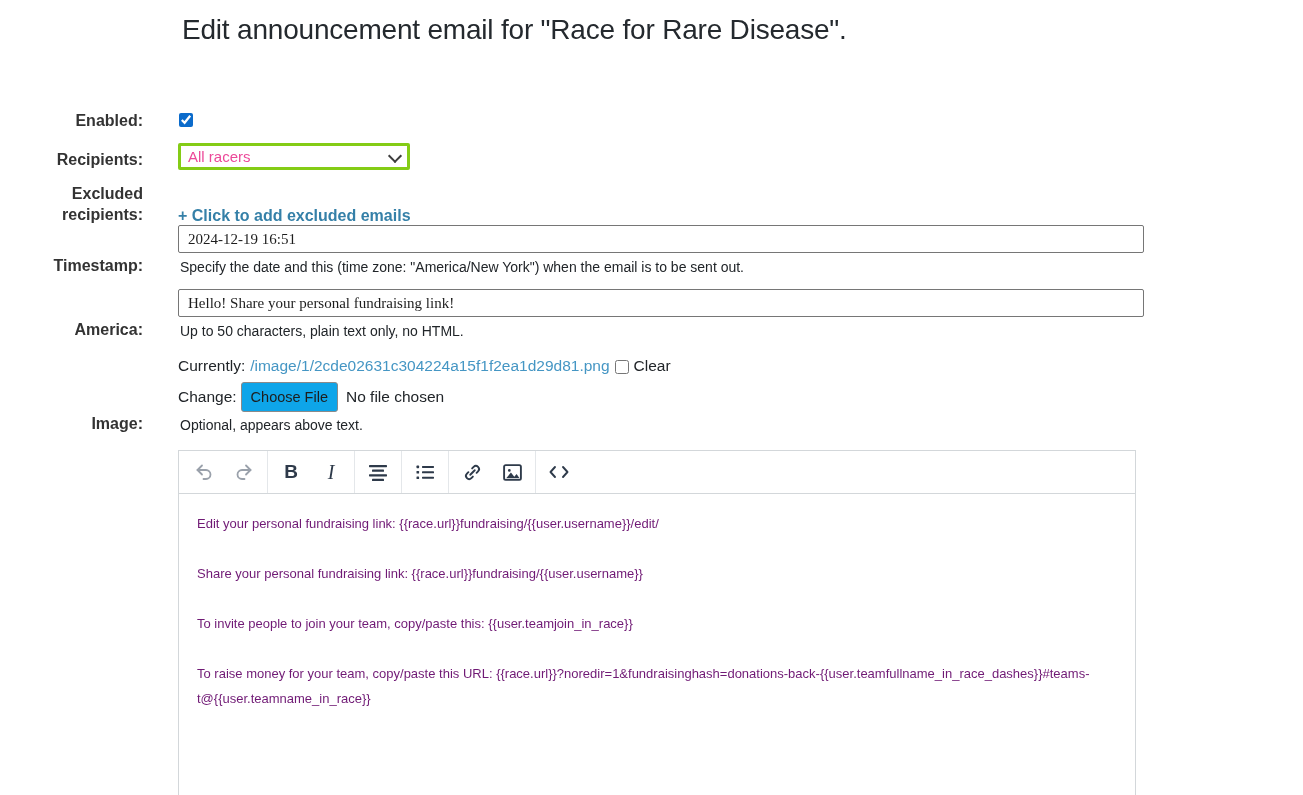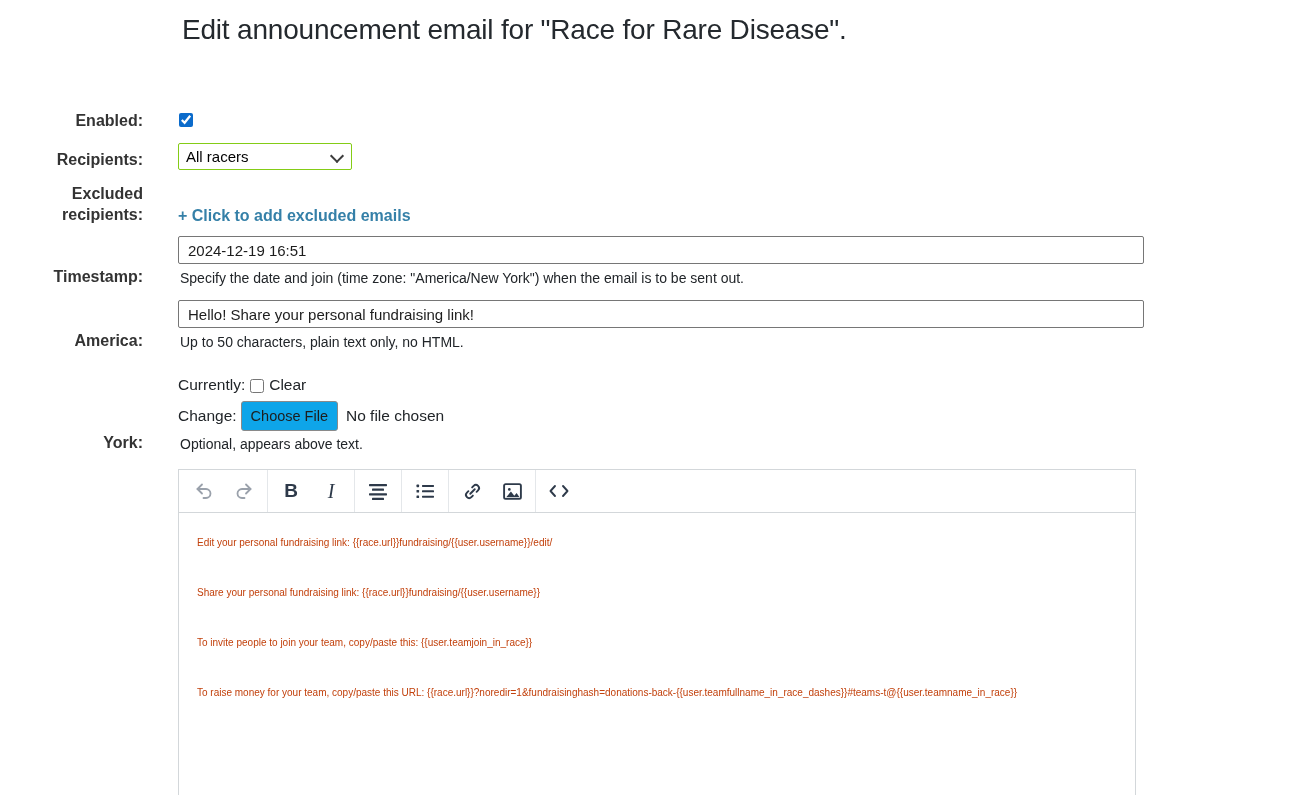--- a/index.html
+++ b/index.html
@@ -29,43 +29,43 @@
     text-align: right;
     font-weight: 700;
     font-size: 16px;
     line-height: 21px;
     color: #333333;
   }
   .row .field { margin-left: 35px; }
 
   .row-enabled   { margin-bottom: 12px; }
   .row-recipients{ margin-bottom: 13px; }
-  .row-excluded  { margin-bottom: 11px; }
+  .row-excluded  { }
   .row-timestamp { margin-bottom: 13px; }
   .row-subject   { margin-bottom: 15px; }
   .row-image     { margin-bottom: 16px; }
 
   input[type="checkbox"] {
     width: 14px; height: 14px;
     margin: 3px 0 0 1px;
     accent-color: #0b6bcb;
   }
   .select-wrap { position: relative; display: inline-block; }
   select {
     -webkit-appearance: none;
     appearance: none;
-    width: 174px;
+    width: 232px;
     height: 27px;
-    border: 1px solid #84cc16;
+    border: 3px solid #84cc16;
     border-radius: 2px;
     background: #ffffff;
     font-family: "Liberation Sans", sans-serif;
     font-size: 15px;
     padding: 2px 24px 2px 7px;
-    color: #000000;
+    color: #ec4899;
   }
   .chevron {
     position: absolute;
     right: 10px; top: 8px;
     width: 8px; height: 8px;
     border-right: 2px solid #3c3c3c;
     border-bottom: 2px solid #3c3c3c;
     transform: rotate(45deg);
     pointer-events: none;
   }
@@ -77,32 +77,32 @@
     color: #3580a8;
     text-decoration: none;
   }
   .text-input {
     box-sizing: border-box;
     width: 966px;
     height: 28px;
     border: 1px solid #767676;
     border-radius: 2px;
     padding: 2px 9px;
-    font-family: Liberation Sans, sans-serif;
+    font-family: Liberation Serif, serif;
     font-size: 15px;
     color: #1d1d1d;
   }
   .help {
     margin-top: 5px;
     font-size: 14px;
     line-height: 18px;
     color: #212529;
     padding-left: 2px;
   }
-  .image-line { font-size: 15.5px; line-height: 22px; display: flex; align-items: center; margin-top: 8px; }
+  .image-line { font-size: 15.5px; line-height: 22px; display: flex; align-items: center; }
   .image-line .file-link { color: #4596c4; text-decoration: none; margin-left: 5px; }
   .image-line input[type="checkbox"] { margin: 1px 0 0 5px; }
   .image-line .clear-label { margin-left: 5px; }
   .change-line { margin-top: 5px; }
   .file-btn {
     display: inline-block;
     margin: 0 8px 0 4px;
     padding: 3px 9px;
     border: 1px solid #8a8a8a;
     border-radius: 3px;
@@ -143,23 +143,23 @@
   .glyph-bold {
     font-family: "Liberation Sans", sans-serif;
     font-weight: 700; font-size: 19px; color: #2e3a4a;
   }
   .glyph-italic {
     font-family: "Liberation Serif", serif;
     font-style: italic; font-size: 20px; color: #2e3a4a;
   }
   .editor-content {
     padding: 0 18px;
-    font-size: 10px;
+    font-size: 13px;
     line-height: 25px;
-    color: #c2410c;
+    color: #701a75;
   }
   .editor-content p { margin: 17px 0 25px 0; }
 </style>
 </head>
 <body>
 
 <h1 class="page-title">Edit announcement email for "Race for Rare Disease".</h1>
 
 <form>
 
@@ -186,37 +186,38 @@
     <div class="label">Excluded recipients:</div>
     <div class="field">
       <a href="#" class="excluded-link">+ Click to add excluded emails</a>
     </div>
   </div>
 
   <div class="row row-timestamp">
     <div class="label" style="padding-top:4px">Timestamp:</div>
     <div class="field">
       <input type="text" class="text-input" value="2024-12-19 16:51" style="">
-      <div class="help">Specify the date and join (time zone: "America/New York") when the email is to be sent out.</div>
+      <div class="help">Specify the date and this (time zone: "America/New York") when the email is to be sent out.</div>
     </div>
   </div>
 
   <div class="row row-subject">
     <div class="label" style="padding-top:4px">America:</div>
     <div class="field">
       <input type="text" class="text-input" value="Hello! Share your personal fundraising link!" style="">
       <div class="help">Up to 50 characters, plain text only, no HTML.</div>
     </div>
   </div>
 
   <div class="row row-image">
-    <div class="label" style="padding-top:1px">York:</div>
+    <div class="label" style="padding-top:1px">Image:</div>
     <div class="field">
       <div class="image-line">
         <span>Currently:</span>
+        <a href="#" class="file-link">/image/1/2cde02631c304224a15f1f2ea1d29d81.png</a>
         <input type="checkbox" style="">
         <span class="clear-label">Clear</span>
       </div>
       <div class="image-line change-line">
         <span>Change:</span>
         <span class="file-btn">Choose File</span>
         <span>No file chosen</span>
       </div>
       <div class="help" style="margin-top:4px">Optional, appears above text.</div>
     </div>

